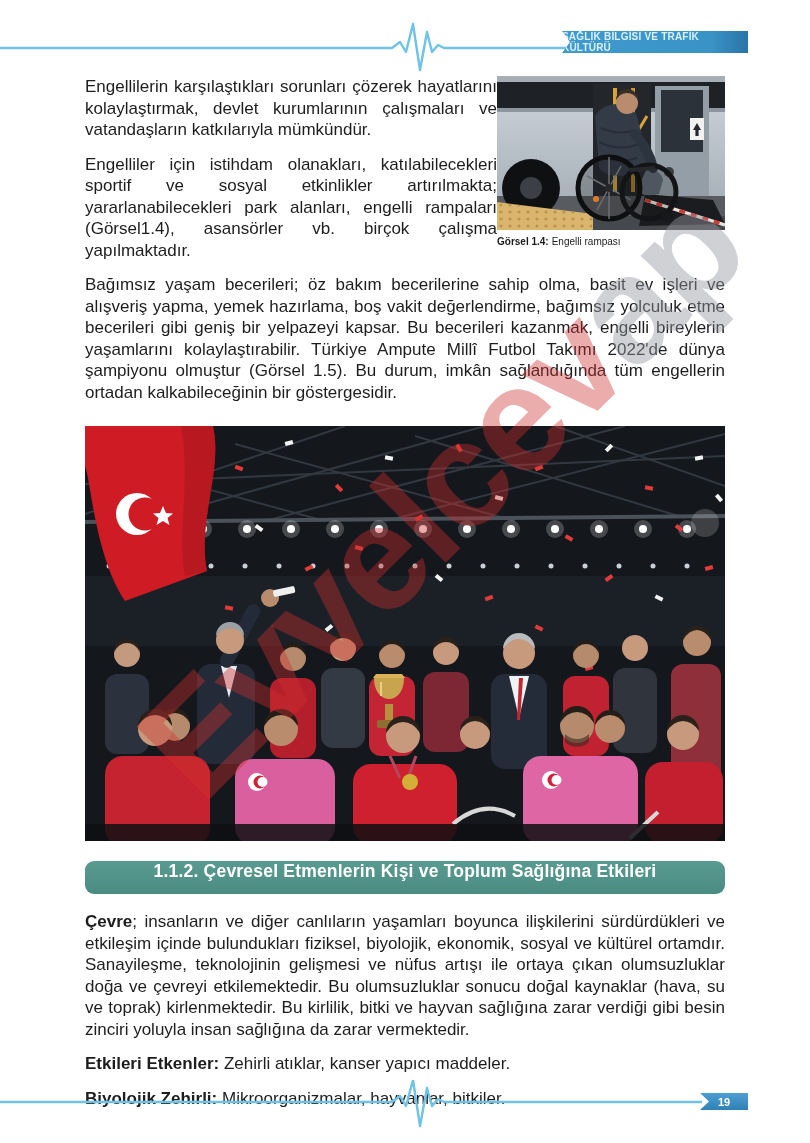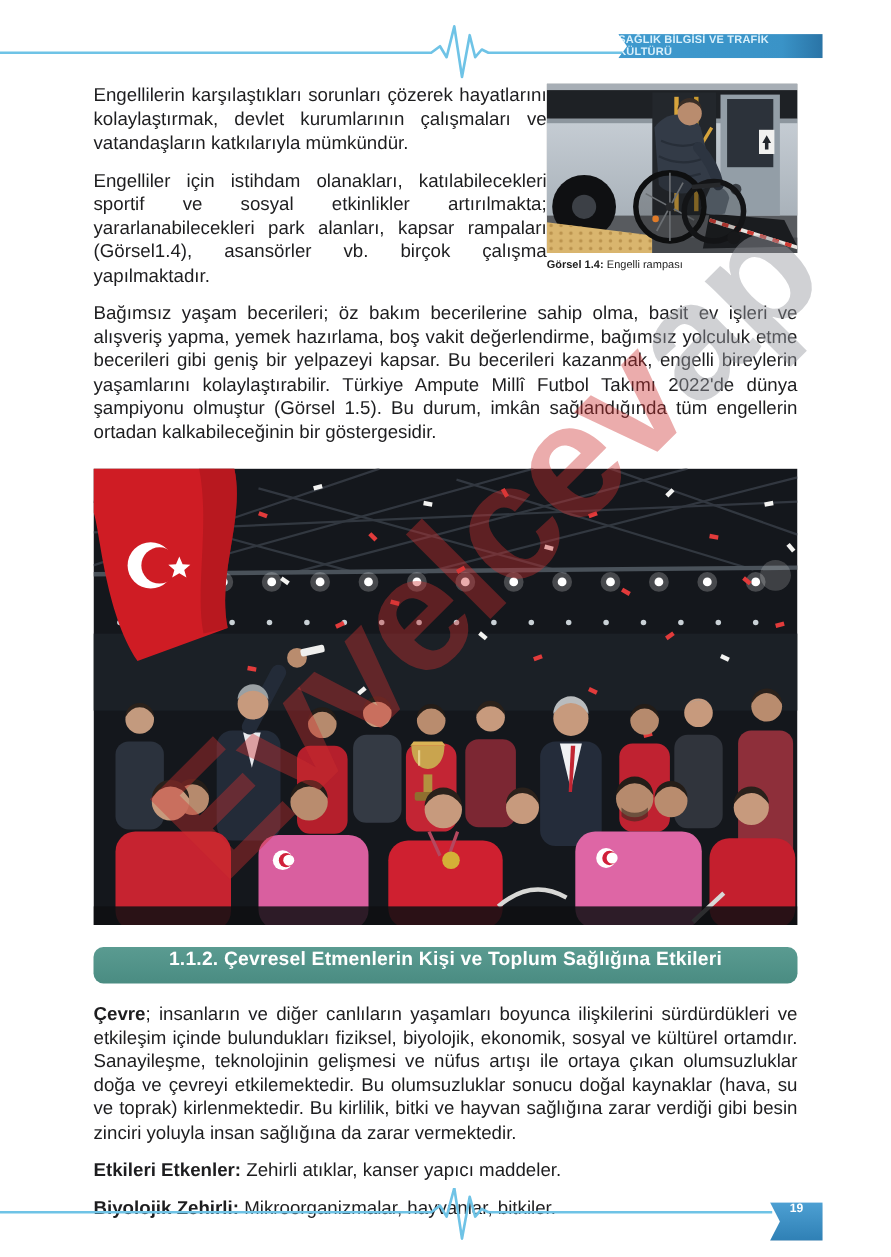--- a/index.html
+++ b/index.html
@@ -12,24 +12,24 @@
   .ftr-rule{position:absolute;left:0;top:1080px;width:702px;height:58px;}
   .hdr-badge{
     position:absolute;left:562px;top:31px;width:186px;height:22px;
     background:linear-gradient(90deg,#3f9ace 0%,#3a93c7 80%,#2a74a6 100%);
     clip-path:polygon(0 0,100% 0,100% 100%,0 100%,8px 50%);
     display:flex;align-items:center;justify-content:center;
     color:#d9f0fb;font-size:10px;font-weight:bold;letter-spacing:.2px;
     filter:drop-shadow(0 2px 1px rgba(0,0,0,.25));
   }
   .ftr-badge{
-    position:absolute;left:700px;top:1093px;width:48px;height:35px;
+    position:absolute;left:700px;top:1093px;width:48px;height:17px;
     background:linear-gradient(#4da0d3,#2f80b5);
     clip-path:polygon(0 0,100% 0,100% 100%,0 100%,9px 50%);
-    display:flex;justify-content:center;
+    display:flex;align-items:center;justify-content:center;
     color:#ffffff;font-size:11px;font-weight:bold;
     filter:drop-shadow(0 2px 1px rgba(0,0,0,.3));
   }
   
   .content{position:absolute;left:85px;top:76px;width:640px;}
   .content p{margin:0 0 13px 0;font-size:17px;line-height:21.5px;text-align:justify;}
   .fig-right{float:right;width:228px;margin:2px 0 6px 14px;}
   .fig-right .photo{width:228px;height:154px;display:block;}
   .figcap{font-size:10px;line-height:14px;margin-top:5px;color:#1b1b1b;}
   .figcap b{margin-right:3px;}
@@ -121,21 +121,21 @@
             <line x1="132" y1="94" x2="158" y2="92" stroke="#26282b" stroke-width="4"></line>
           </g>
         </g>
       </svg>
       <figcaption class="figcap">
         <b>Görsel 1.4:</b><span>Engelli rampası</span>
       </figcaption>
     </figure>
 
     <p>Engellilerin karşılaştıkları sorunları çözerek hayatlarını kolaylaştırmak, devlet kurumlarının çalışmaları ve vatandaşların katkılarıyla mümkündür.</p>
-    <p>Engelliler için istihdam olanakları, katılabilecekleri sportif ve sosyal etkinlikler artırılmakta; yararlanabilecekleri park alanları, kapsar rampaları (Görsel1.4), asansörler vb. birçok çalışma yapılmaktadır.</p>
+    <p>Engelliler için istihdam olanakları, katılabilecekleri sportif ve sosyal etkinlikler artırılmakta; yararlanabilecekleri park alanları, engelli rampaları (Görsel1.4), asansörler vb. birçok çalışma yapılmaktadır.</p>
     <p>Bağımsız yaşam becerileri; öz bakım becerilerine sahip olma, basit ev işleri ve alışveriş yapma, yemek hazırlama, boş vakit değerlendirme, bağımsız yolculuk etme becerileri gibi geniş bir yelpazeyi kapsar. Bu becerileri kazanmak, engelli bireylerin yaşamlarını kolaylaştırabilir. Türkiye Ampute Millî Futbol Takımı 2022'de dünya şampiyonu olmuştur (Görsel 1.5). Bu durum, imkân sağlandığında tüm engellerin ortadan kalkabileceğinin bir göstergesidir.</p>
 
     <figure class="bigfig" style="margin:0;">
       <svg class="photo" viewBox="0 0 640 415" aria-hidden="true">
         <rect width="640" height="415" fill="#14171c"></rect>
 
         <g stroke="#3c434c" stroke-width="2" opacity=".75">
           <line x1="0" y1="88" x2="260" y2="0"></line>
             <line x1="70" y1="92" x2="400" y2="0"></line>
           <line x1="180" y1="95" x2="540" y2="0"></line>

